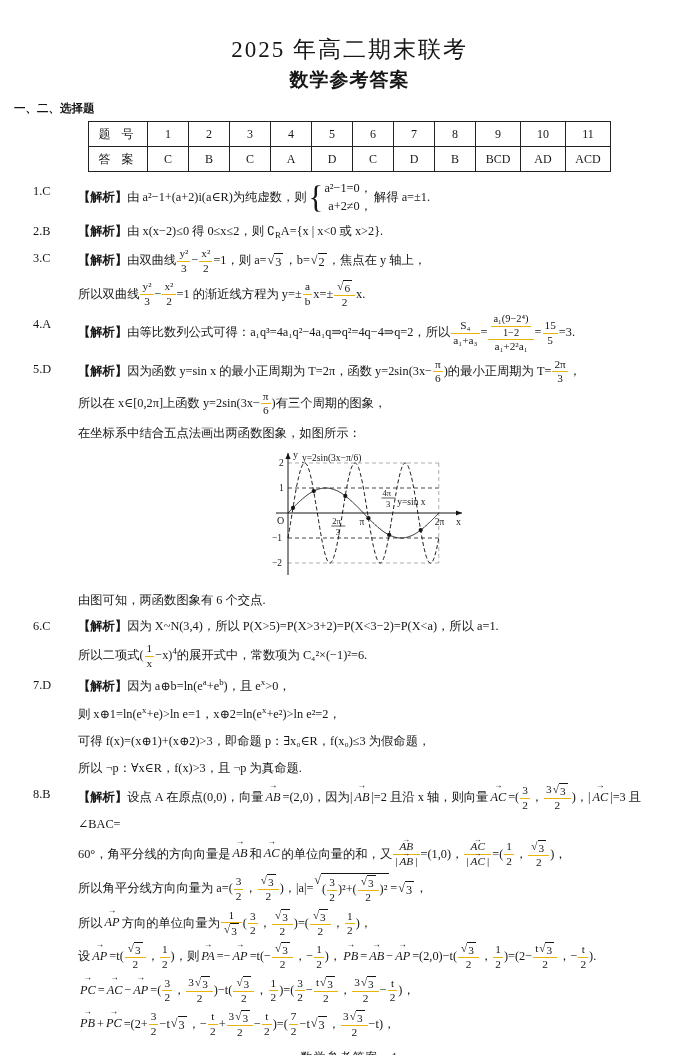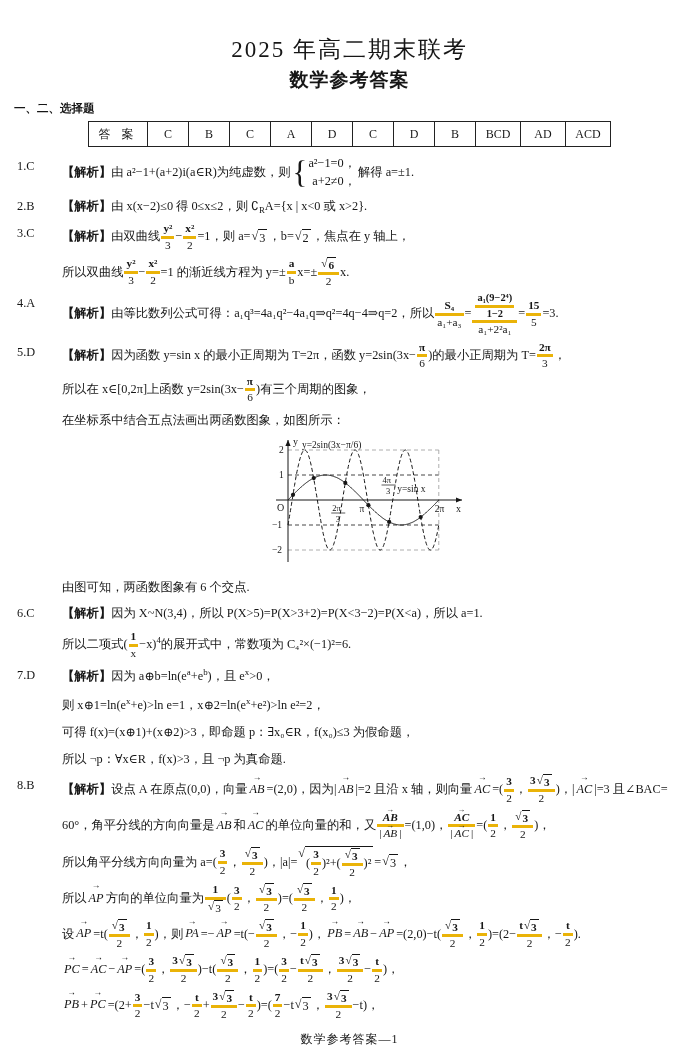--- a/index.html
+++ b/index.html
@@ -11,26 +11,26 @@
   .title { text-align:center; font-size:23px; font-weight:500; letter-spacing:2px; margin:10px 0 2px 0; }
   .subtitle { text-align:center; font-size:19px; font-weight:bold; font-family:"Liberation Sans","DejaVu Sans",sans-serif; margin:0 0 8px 0; letter-spacing:1px; }
   .section-heading { font-family:Liberation Sans, sans-serif; font-weight:bold; font-size:11.5px; margin:2px 0 5px 2px; }
   table.ans { border-collapse:collapse; margin:2px auto 8px auto; }
   table.ans td { border:1px solid #222; text-align:center; height:24px; width:36px; font-size:12px; padding:0 2px; }
   table.ans td.lab { width:54px; letter-spacing:4px; }
   table.ans td:nth-child(10),table.ans td:nth-child(11),table.ans td:nth-child(12){ width:40px; }
 
   #solutions { margin-top:2px; }
   .sol { margin:0; }
-  .line { position:relative; padding-left:50px; margin:4px 0; line-height:1.85; }
+  .line { position:relative; padding-left:50px; margin:4px 16px; line-height:1.85; }
   .line .num { position:absolute; left:5px; top:0; }
-  b { font-family:Liberation Mono, monospace; font-weight:bold; }
+  b { font-family:Liberation Serif, serif; font-weight:bold; }
 
   .frac { display:inline-flex; flex-direction:column; text-align:center; vertical-align:middle; margin:0 1px; line-height:1.2; font-size:0.92em; }
-  .frac .fn { display:block; border-bottom:3px solid #eab308; padding:0 2px;font-weight:bold; }
+  .frac .fn { display:block; border-bottom:1px solid #eab308; padding:0 2px; }
   .frac .fd { display:block; padding:0 2px; }
   .sqrt { display:inline-flex; align-items:flex-start; vertical-align:middle; margin:0 1px; }
   .sqrt .rsign { line-height:1.15; }
   .sqrt .rad { border-top:1px solid #161616; padding:1px 2px 0 1px; line-height:1.15; }
   .vec { position:relative; display:inline-block; margin:0 2px; font-style:italic; }
   .vec::before { content:"\2192"; position:absolute; top:-0.62em; left:0; right:0; text-align:center; font-size:0.7em; line-height:1; font-style:normal; }
   .cases { display:inline-flex; align-items:center; vertical-align:middle; margin:0 2px; }
   .cases .brace { font-size:2.5em; font-weight:300; line-height:0.85; margin-right:1px; }
   .cases .ccol { display:inline-flex; flex-direction:column; text-align:right; }
   .cases .cline { line-height:1.45; }
@@ -42,20 +42,34 @@
 </style>
 </head>
 <body>
 
 <div class="page">
   <div class="title">2025 年高二期末联考</div>
   <div class="subtitle">数学参考答案</div>
   <div class="section-heading">一、二、选择题</div>
   <table class="ans">
       <tbody id="ans-tbody">
+        <tr>
+          <td class="lab">题 号</td>
+          <td class="">1</td>
+          <td class="">2</td>
+          <td class="">3</td>
+          <td class="">4</td>
+          <td class="">5</td>
+          <td class="">6</td>
+          <td class="">7</td>
+          <td class="">8</td>
+          <td class="">9</td>
+          <td class="">10</td>
+          <td class="">11</td>
+        </tr>
         <tr>
           <td class="lab">答 案</td>
           <td class="">C</td>
           <td class="">B</td>
           <td class="">C</td>
           <td class="">A</td>
           <td class="">D</td>
           <td class="">C</td>
           <td class="">D</td>
           <td class="">B</td>

